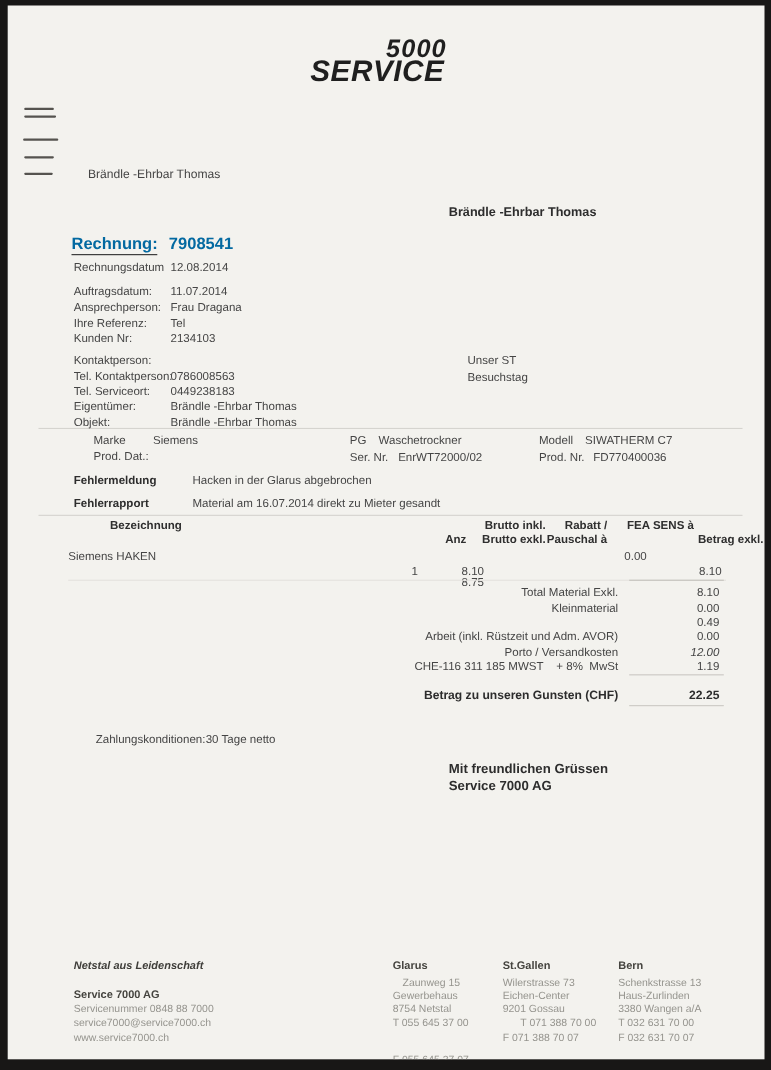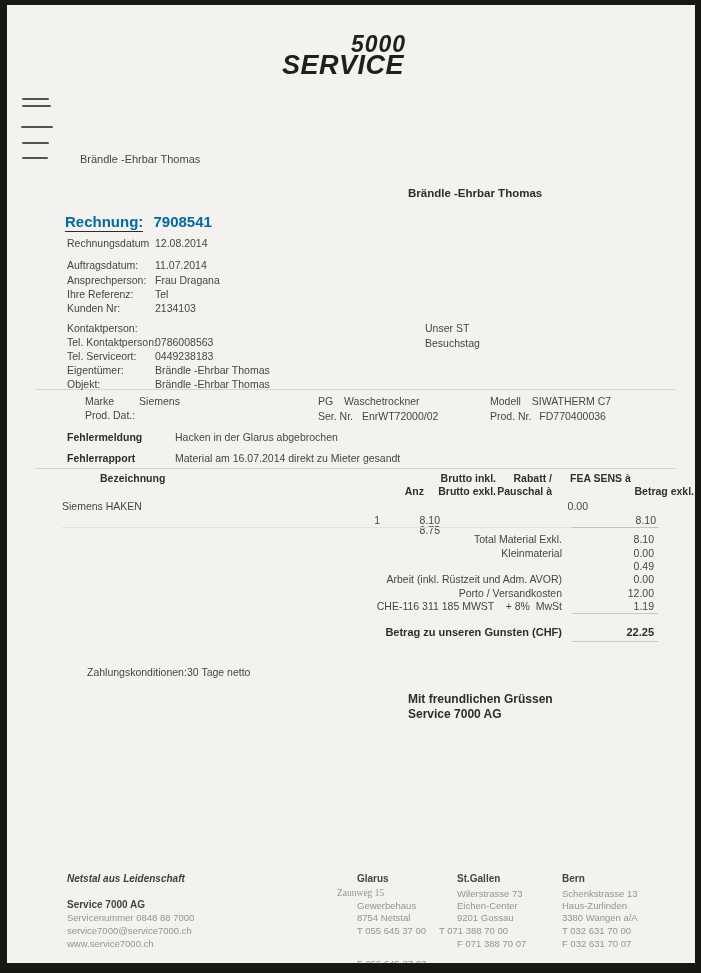--- a/index.html
+++ b/index.html
@@ -170,21 +170,21 @@
       <div class="rule" style="left:572px;top:527px;width:86px;background:#c4c2bd;"></div>
 
       <div class="num txt t-lbl" style="left:262px;top:533px;width:300px;">Total Material Exkl.</div>
       <div class="num txt" style="left:534px;top:533px;">8.10</div>
       <div class="num txt t-lbl" style="left:262px;top:547px;width:300px;">Kleinmaterial</div>
       <div class="num txt" style="left:534px;top:547px;">0.00</div>
       <div class="num txt" style="left:534px;top:560px;">0.49</div>
       <div class="num txt t-lbl" style="left:262px;top:573px;width:300px;">Arbeit (inkl. Rüstzeit und Adm. AVOR)</div>
       <div class="num txt" style="left:534px;top:573px;">0.00</div>
       <div class="num txt t-lbl" style="left:262px;top:587px;width:300px;">Porto / Versandkosten</div>
-      <div class="num txt" style="left:534px;top:587px;">12.00</div>
+      <div class="num txt" style="left:534px;top:587px;font-style:italic;">12.00</div>
       <div class="num txt t-lbl" style="left:262px;top:600px;width:300px;">CHE-116 311 185 MWST    + 8%  MwSt</div>
       <div class="num txt" style="left:534px;top:600px;">1.19</div>
 
       <div class="rule" style="left:572px;top:613px;width:86px;background:#c9c7c2;"></div>
 
       <div class="num bold" style="left:262px;top:626px;width:300px;font-size:11px;">Betrag zu unseren Gunsten (CHF)</div>
       <div class="num bold" style="left:534px;top:626px;font-size:11px;">22.25</div>
       <div class="rule" style="left:572px;top:641px;width:86px;background:#cbc9c4;"></div>
 
       <div class="abs txt" style="left:87px;top:666px;">
@@ -195,31 +195,31 @@
       <div class="abs bold" style="left:408px;top:692px;font-size:12px;">Mit freundlichen Grüssen</div>
       <div class="abs bold" style="left:408px;top:707px;font-size:12px;">Service 7000 AG</div>
 
       <div class="abs f-tag" style="left:67px;top:873px;">Netstal aus Leidenschaft</div>
       <div class="abs f-city" style="left:67px;top:899px;">Service 7000 AG</div>
       <div class="abs f-line" style="left:67px;top:912px;">Servicenummer 0848 88 7000</div>
       <div class="abs f-line" style="left:67px;top:925px;">service7000@service7000.ch</div>
       <div class="abs f-line" style="left:67px;top:938px;">www.service7000.ch</div>
 
       <div class="abs f-city" style="left:357px;top:873px;">Glarus</div>
-      <div class="abs f-line" style="left:337px;top:888px;font-family:Liberation Serif, serif;">Zaunweg 15</div>
+      <div class="abs f-line" style="left:366px;top:888px;">Zaunweg 15</div>
       <div class="abs f-line" style="left:357px;top:900px;">Gewerbehaus</div>
       <div class="abs f-line" style="left:357px;top:912px;">8754 Netstal</div>
       <div class="abs f-line" style="left:357px;top:925px;">T 055 645 37 00</div>
       <div class="abs f-line" style="left:357px;top:938px;margin-top:20px;">F 055 645 37 07</div>
 
       <div class="abs f-city" style="left:457px;top:873px;">St.Gallen</div>
       <div class="abs f-line" style="left:457px;top:888px;">Wilerstrasse 73</div>
       <div class="abs f-line" style="left:457px;top:900px;">Eichen-Center</div>
       <div class="abs f-line" style="left:457px;top:912px;">9201 Gossau</div>
-      <div class="abs f-line" style="left:439px;top:925px;">T 071 388 70 00</div>
+      <div class="abs f-line" style="left:473px;top:925px;">T 071 388 70 00</div>
       <div class="abs f-line" style="left:457px;top:938px;">F 071 388 70 07</div>
 
       <div class="abs f-city" style="left:562px;top:873px;">Bern</div>
       <div class="abs f-line" style="left:562px;top:888px;">Schenkstrasse 13</div>
       <div class="abs f-line" style="left:562px;top:900px;">Haus-Zurlinden</div>
       <div class="abs f-line" style="left:562px;top:912px;">3380 Wangen a/A</div>
       <div class="abs f-line" style="left:562px;top:925px;">T 032 631 70 00</div>
       <div class="abs f-line" style="left:562px;top:938px;">F 032 631 70 07</div>
 
     </div>

